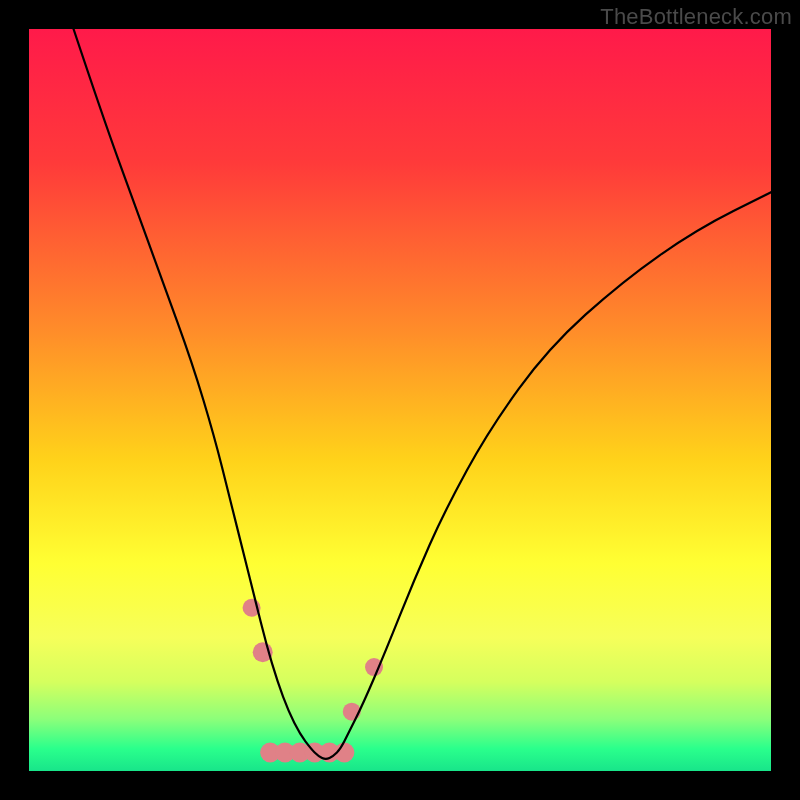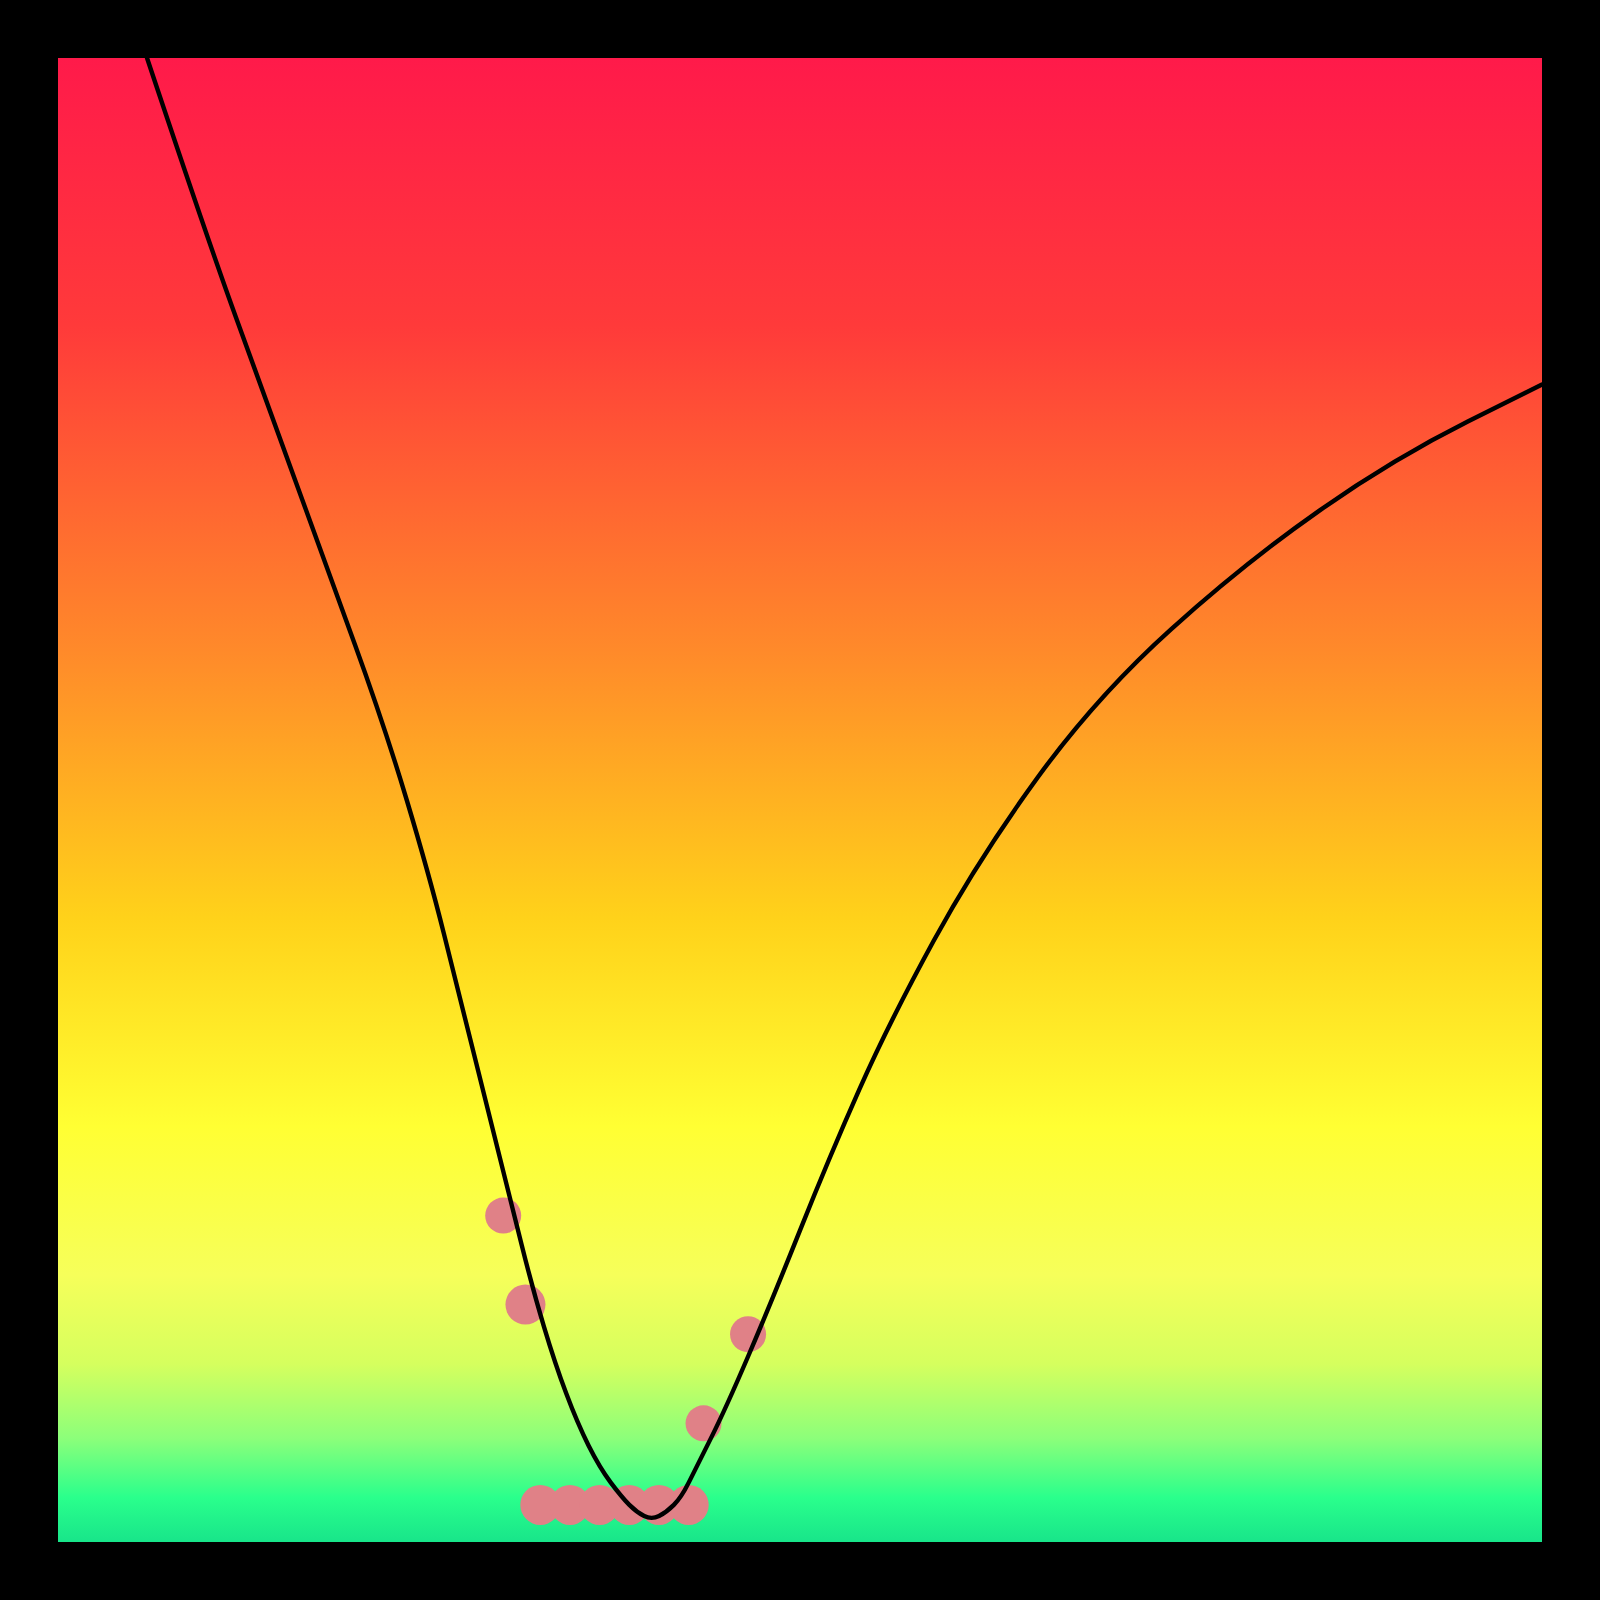--- a/index.html
+++ b/index.html
@@ -35,20 +35,21 @@
     font-weight: 400;
     letter-spacing: 0.2px;
     user-select: none;
   }
   svg { display: block; }
 </style>
 </head>
 <body>
 
 <div class="frame">
+  <div class="watermark">TheBottleneck.com</div>
   <div class="plot">
     <svg id="chart-svg" width="742" height="742" viewBox="0 0 742 742">
         <defs>
           <linearGradient id="bg-grad" x1="0" y1="0" x2="0" y2="1">
             <stop offset="0%" stop-color="#ff1a4a"></stop>
             <stop offset="18%" stop-color="#ff3a3a"></stop>
             <stop offset="40%" stop-color="#ff8a2a"></stop>
             <stop offset="57.99999999999999%" stop-color="#ffd21a"></stop>
             <stop offset="72%" stop-color="#ffff33"></stop>
             <stop offset="82%" stop-color="#f6ff5a"></stop>

